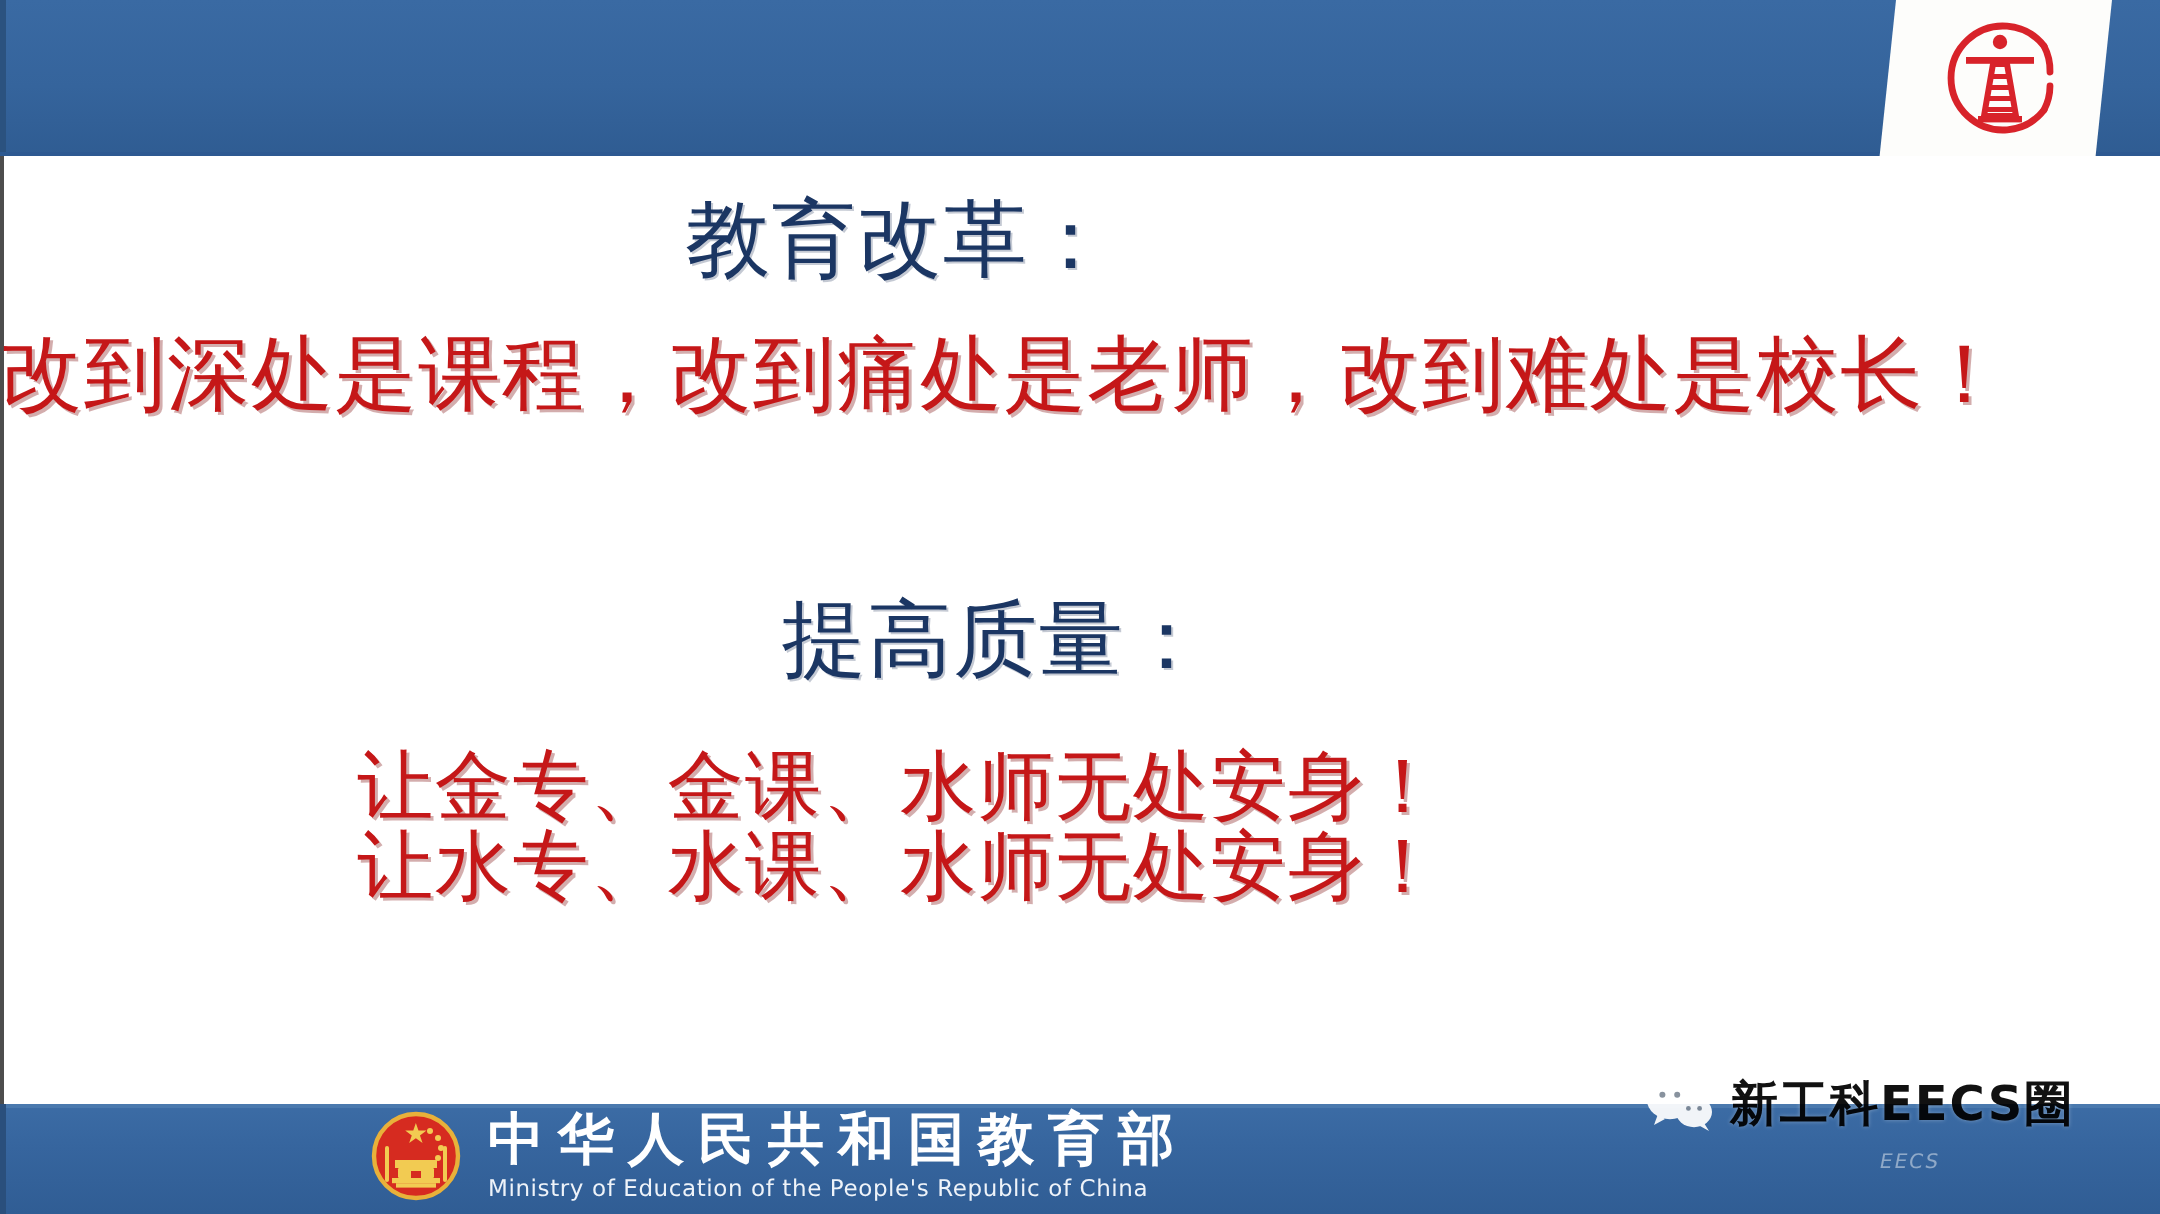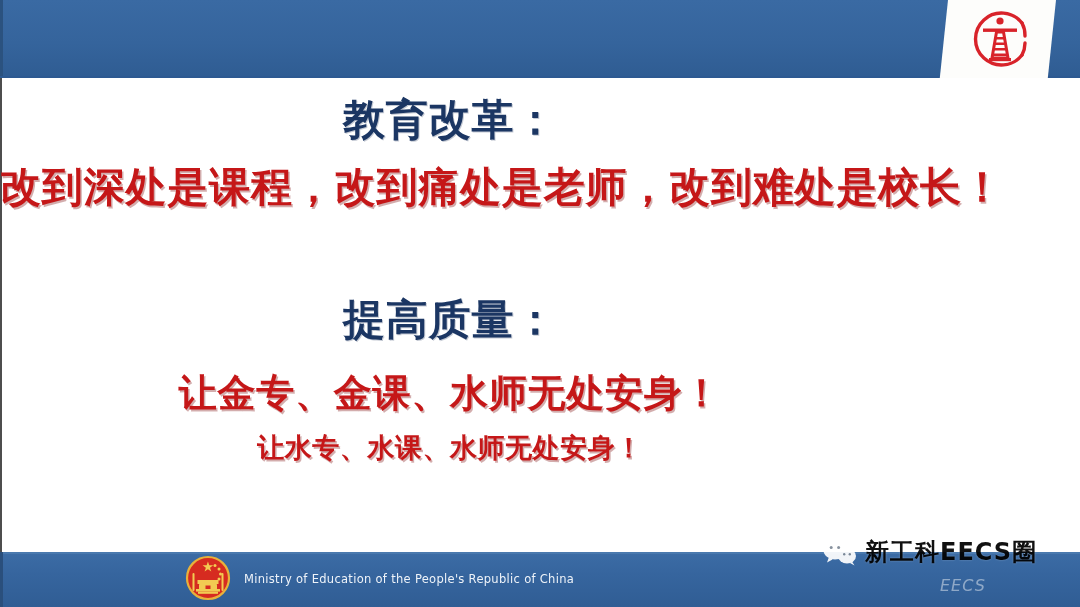--- a/index.html
+++ b/index.html
@@ -87,37 +87,37 @@
     width: 2px;
     height: 474px;
     background: #4d4d4d;
   }
 
   .line {
     position: absolute;
     width: 900px;
     text-align: center;
     white-space: nowrap;
-    font-weight: 700;
+    font-weight: 400;
     letter-spacing: 0.02em;
   }
   .heading {
     color: #1B3663;
     font-size: 42px;
     text-shadow: 1px 1px 0 rgba(20,40,80,0.25);
   }
   .redline {
     color: #C51718;
     text-shadow: 1.5px 1.5px 0 rgba(130,20,20,0.35);
   }
   #l-edu-title   { top: 92px;  }
   #l-edu-body    { top: 160px; font-size: 41px; }
-  #l-qual-title  { top: 292px; }
+  #l-qual-title  { top: 292px; padding-left: 48px; }
   #l-qual-a      { top: 368px; font-size: 38px; }
-  #l-qual-b      { top: 430px; font-size: 27px; }
+  #l-qual-b      { top: 408px; font-size: 38px; }
 
   
   .bottom-band {
     position: absolute;
     left: 0;
     top: 552px;
     width: 1080px;
     height: 55px;
     background: linear-gradient(180deg, #3c6ca5 0%, #36659E 40%, #305d94 100%);
     overflow: hidden;
@@ -184,21 +184,21 @@
     font-weight: 700;
     letter-spacing: 1px;
     white-space: nowrap;
     text-shadow: 0 0 2px rgba(255,255,255,0.35);
   }
   .wm-ghost {
     position: absolute;
     left: 940px;
     top: 576px;
     color: rgba(255,255,255,0.45);
-    font-size: 16px;
+    font-size: 10px;
     font-style: italic;
     letter-spacing: 1px;
     white-space: nowrap;
   }
 </style>
 </head>
 <body>
 
 <div id="slide">
 
@@ -266,20 +266,21 @@
         <rect x="15" y="30" width="18" height="5" rx="0.6" fill="#F2CB52"></rect>
         <rect x="21.5" y="31.5" width="5" height="3.5" fill="#D62B20"></rect>
         <rect x="12" y="35" width="24" height="2.6" fill="#F2CB52"></rect>
         <rect x="14" y="37.6" width="20" height="2.2" fill="#F2CB52"></rect>
 
         <rect x="8.5" y="19" width="2" height="18" rx="1" fill="#F2CB52"></rect>
         <rect x="37.5" y="19" width="2" height="18" rx="1" fill="#F2CB52"></rect>
       </svg>
     </div>
     <div class="moe-text">
+      <div class="moe-cn">中华人民共和国教育部</div>
       <div class="moe-en">Ministry of Education of the People's Republic of China</div>
     </div>
   </div>
 
   <div class="watermark">
     <div class="wm-icon">
       <svg viewBox="0 0 34 27" width="34" height="27" aria-hidden="true">
 
         <ellipse cx="12" cy="11" rx="11.5" ry="9.6" fill="#ffffff"></ellipse>
         <polygon points="6,18 4,23.5 9.5,20.5" fill="#ffffff"></polygon>

